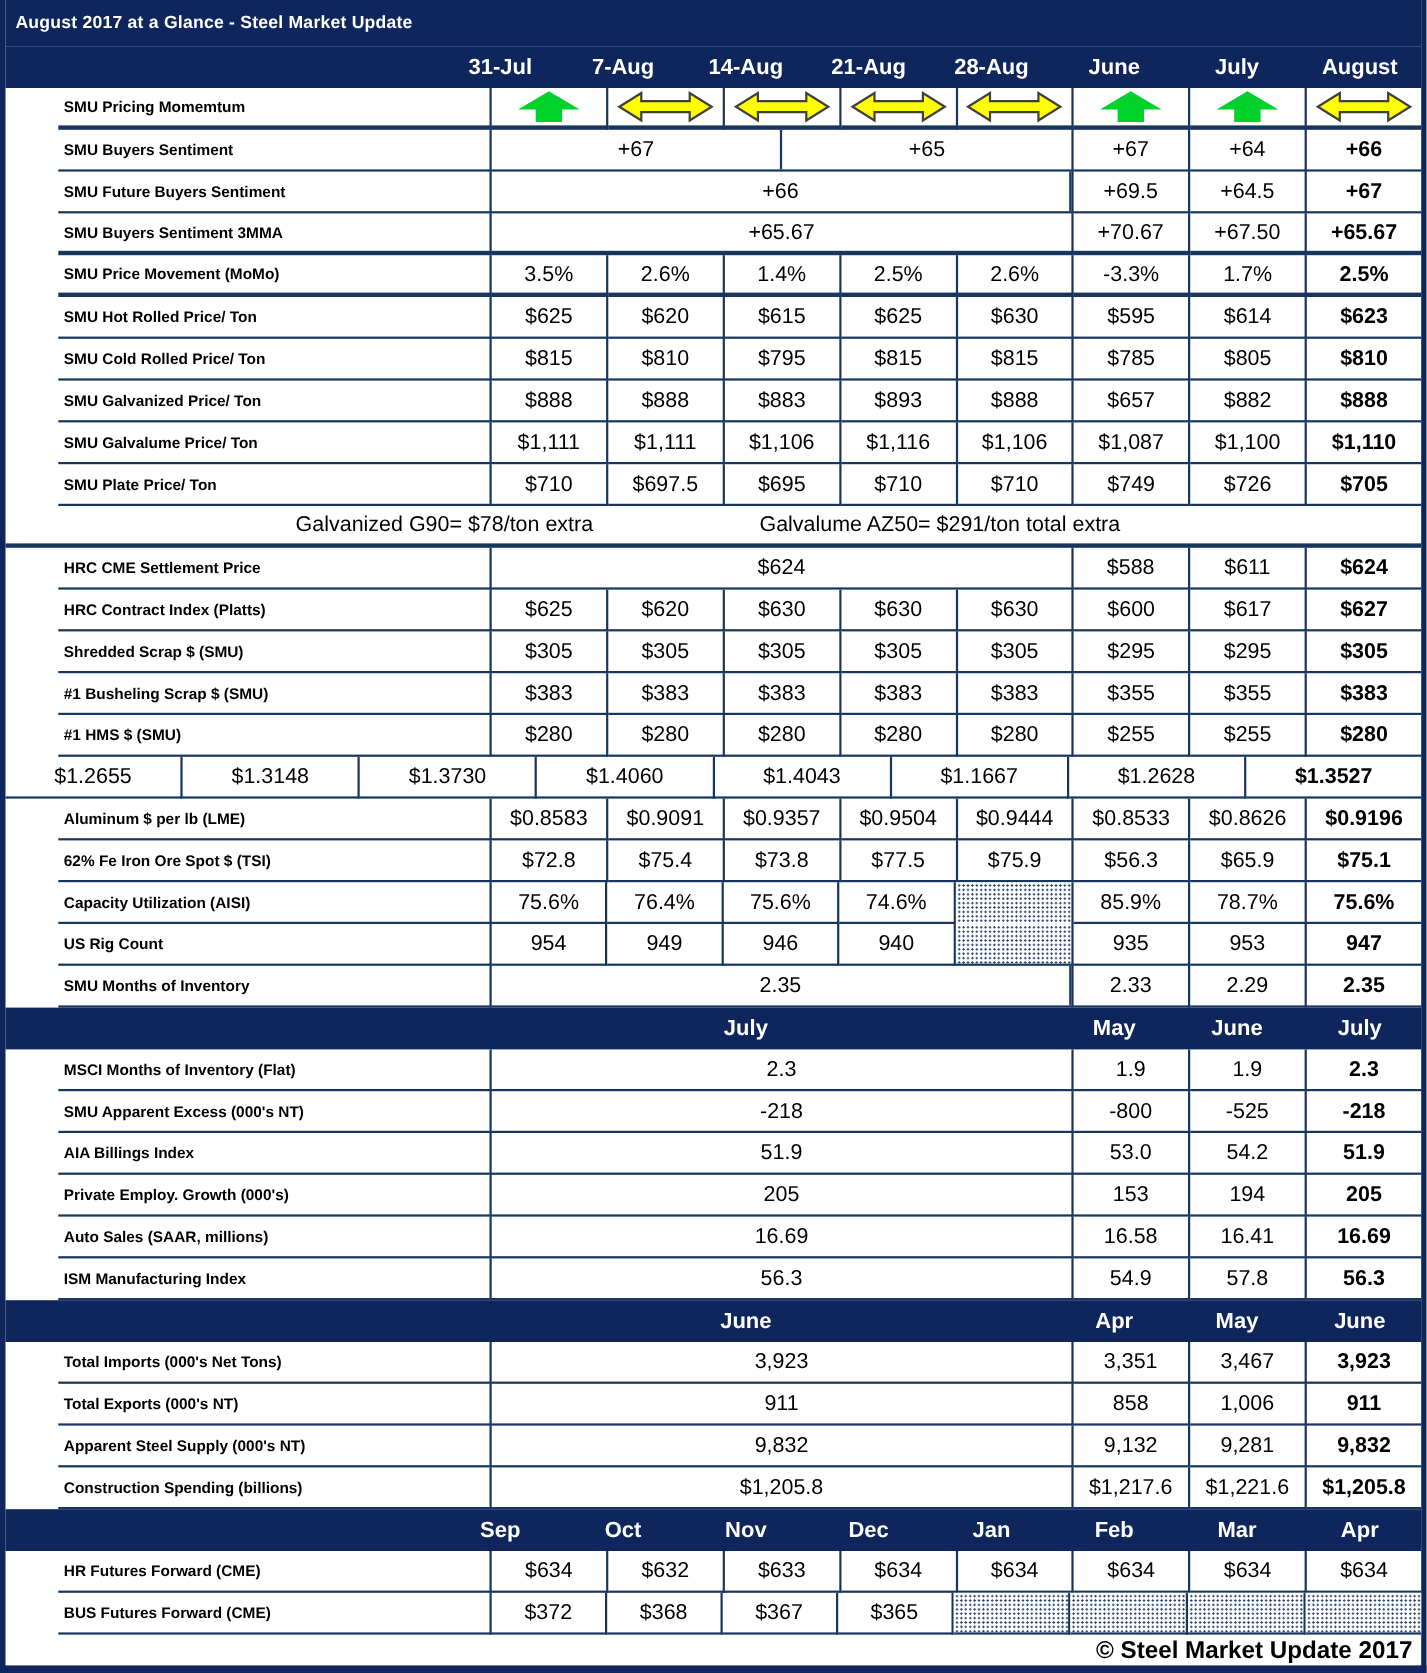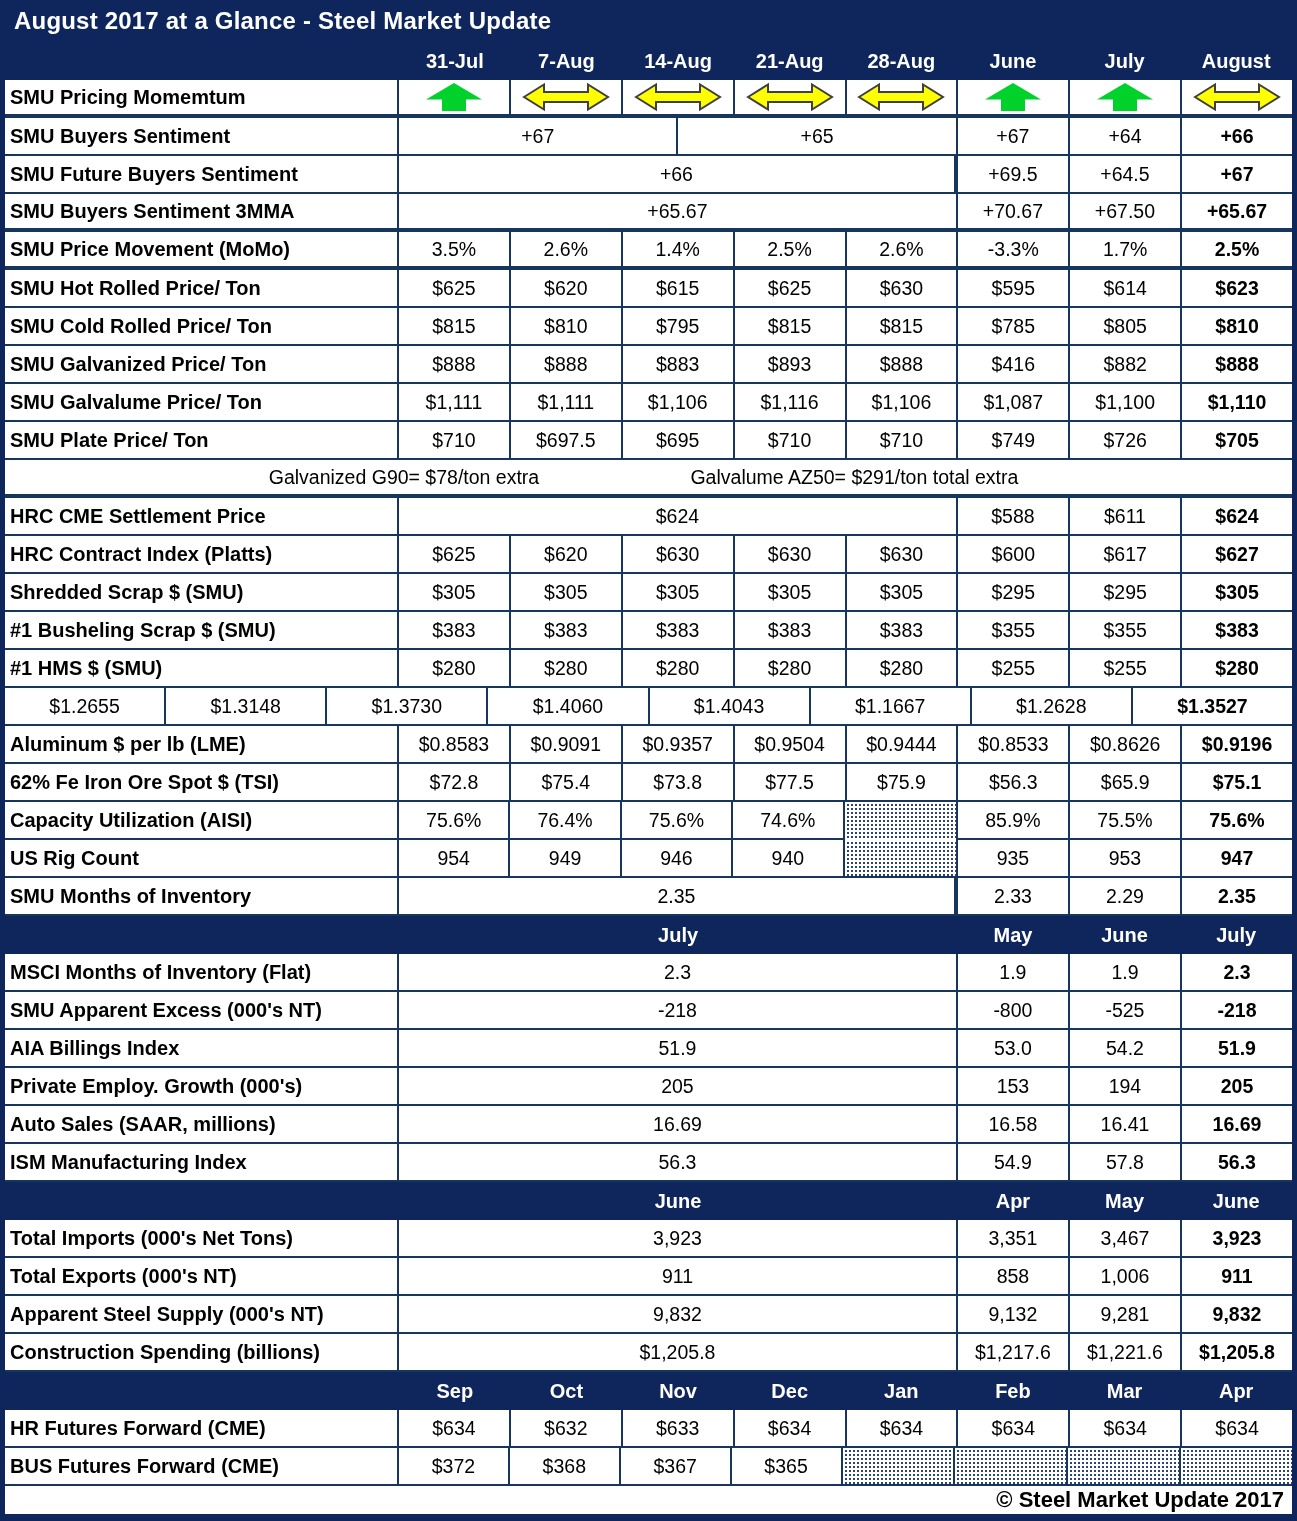--- a/index.html
+++ b/index.html
@@ -14,30 +14,30 @@
     border-right:5px solid var(--navy);
     border-bottom:7px solid var(--navy);
     background:#fff;
     display:flex;flex-direction:column;
     font-family:"Liberation Sans", sans-serif;
     color:#000;
   }
   .titlebar{
     flex:0 0 42px;background:var(--navy);color:#fff;
     display:flex;align-items:center;padding-left:9px;
-    font-size:24px;font-weight:700;letter-spacing:0.2px;
+    font-size:16px;font-weight:700;letter-spacing:0.2px;
   }
   .row{display:flex;height:38px;flex:0 0 auto;}
   .label{
     flex:0 0 394px;box-sizing:border-box;
     display:flex;align-items:center;padding-left:5px;
-    font-size:20px;font-weight:700;
+    font-size:14px;font-weight:700;
     border-right:2px solid var(--line);
     border-bottom:2px solid var(--line);
-    white-space:nowrap;overflow:hidden;
+    white-space:nowrap;overflow:hidden;margin-left:48px;
   }
   .cell{
     flex:1;box-sizing:border-box;
     display:flex;align-items:center;justify-content:center;
     font-size:19.5px;
     border-right:2px solid var(--line);
     border-bottom:2px solid var(--line);
     white-space:nowrap;
   }
   .cells{display:flex;box-sizing:border-box;}
@@ -226,21 +226,21 @@
       </div>
   </div>
   <div class="row">
     <div class="label">SMU Galvanized Price/ Ton</div>
     <div class="cells f8">
         <div class="cell">$888</div>
         <div class="cell">$888</div>
         <div class="cell">$883</div>
         <div class="cell">$893</div>
         <div class="cell">$888</div>
-        <div class="cell">$416</div>
+        <div class="cell">$657</div>
         <div class="cell">$882</div>
         <div class="cell nr em">$888</div>
       </div>
   </div>
   <div class="row">
     <div class="label">SMU Galvalume Price/ Ton</div>
     <div class="cells f8">
         <div class="cell">$1,111</div>
         <div class="cell">$1,111</div>
         <div class="cell">$1,106</div>
@@ -377,21 +377,21 @@
     <div class="label">Capacity Utilization (AISI)</div>
     <div class="cells f4">
         <div class="cell">75.6%</div>
         <div class="cell">76.4%</div>
         <div class="cell">75.6%</div>
         <div class="cell">74.6%</div>
       </div>
     <div class="cell hatch nb"></div>
     <div class="cells f3">
         <div class="cell">85.9%</div>
-        <div class="cell">75.5%</div>
+        <div class="cell">78.7%</div>
         <div class="cell nr em">75.6%</div>
       </div>
   </div>
 
   <div class="row">
     <div class="label">US Rig Count</div>
     <div class="cells f4">
         <div class="cell">954</div>
         <div class="cell">949</div>
         <div class="cell">946</div>

